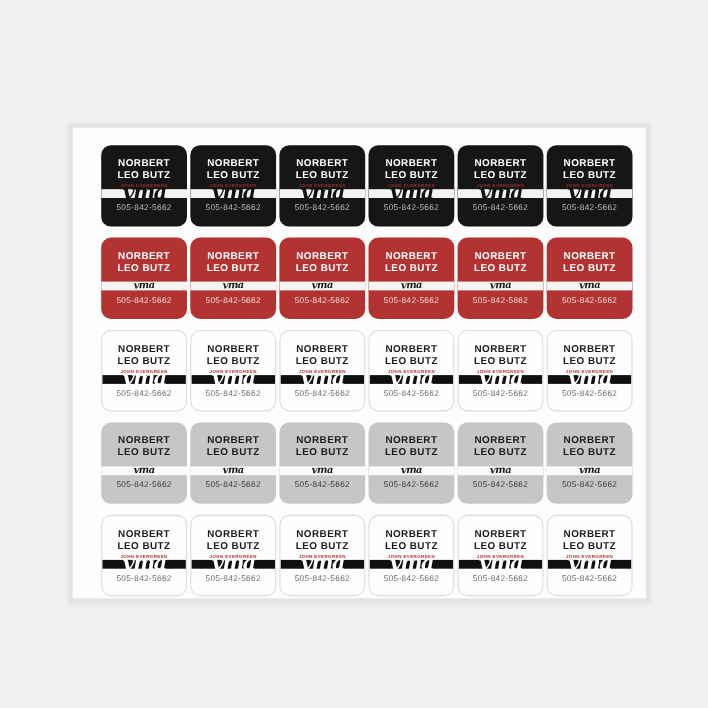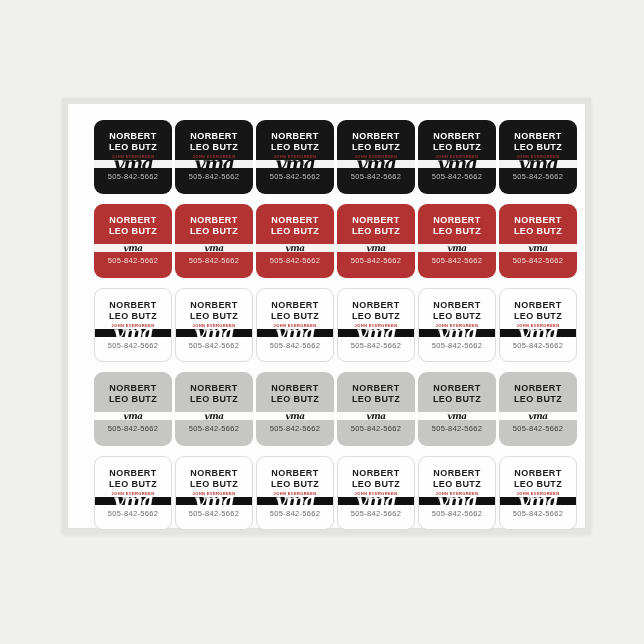--- a/index.html
+++ b/index.html
@@ -12,25 +12,25 @@
   }
   #canvas {
     position: relative;
     width: 644px;
     height: 644px;
     background: #f0f0ee;
   }
   #sheet {
     position: absolute;
     left: 62px;
-    top: 98px;
+    top: 112px;
     width: 529px;
     height: 436px;
     background: #fdfdfd;
-    border: 6px solid #ec4899;
+    border: 4px solid #ec4899;
     box-sizing: border-box;
     box-shadow: 0 1px 4px rgba(0,0,0,0.07);
   }
   .label {
     position: absolute;
     width: 78px;
     height: 74px;
     border-radius: 9px;
     box-sizing: border-box;
     overflow: hidden;

